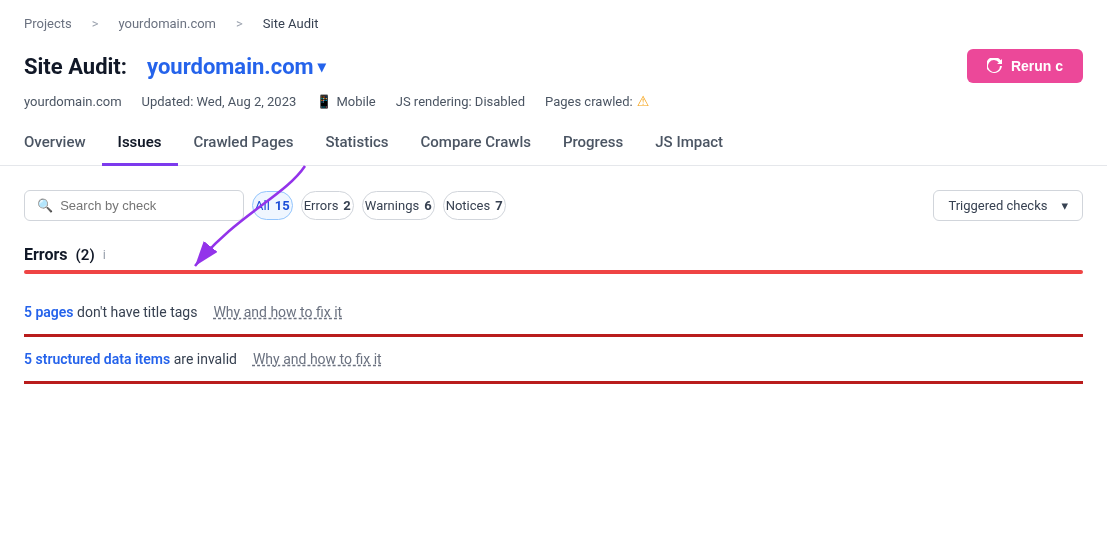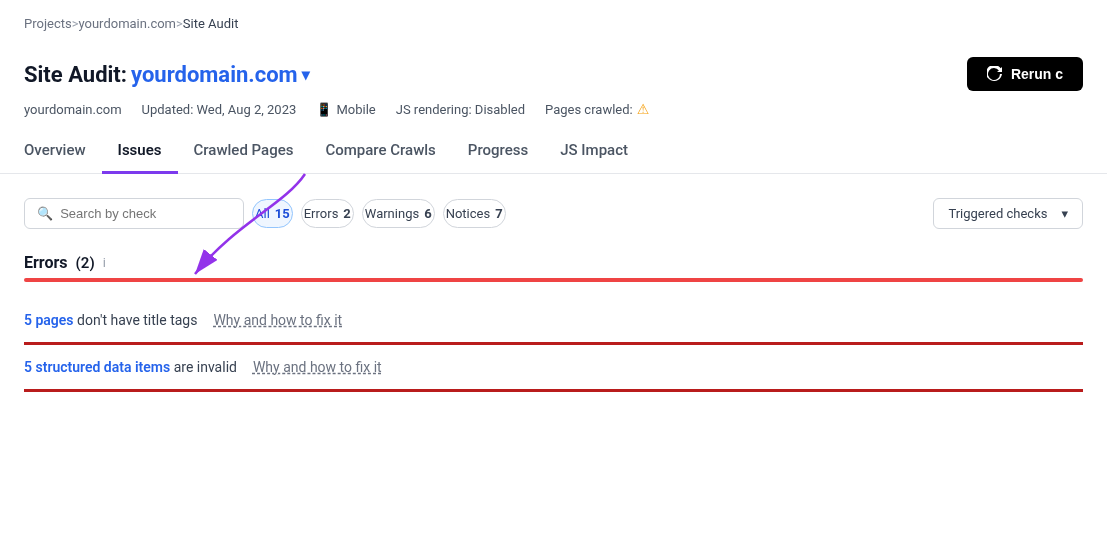--- a/index.html
+++ b/index.html
@@ -13,24 +13,24 @@
       overflow: hidden;
     }
 
     .top-header {
       padding: 16px 24px 0 24px;
     }
 
     .breadcrumb {
       display: flex;
       align-items: center;
-      gap: 0;
+      gap: 20px;
       color: #6b7280;
       font-size: 13px;
-      margin-bottom: 26px;
+      margin-bottom: 18px;
     }
 
     .breadcrumb-separator {
       color: #9ca3af;
     }
 
     .breadcrumb-link {
       color: #6b7280;
       cursor: pointer;
     }
@@ -42,21 +42,21 @@
     .page-title-row {
       display: flex;
       align-items: center;
       justify-content: space-between;
       margin-bottom: 10px;
     }
 
     .page-title {
       display: flex;
       align-items: center;
-      gap: 4px;
+      gap: 20px;
     }
 
     .page-title-text {
       font-size: 22px;
       font-weight: 700;
       color: #111827;
     }
 
     .domain-link {
       font-size: 22px;
@@ -67,21 +67,21 @@
       gap: 4px;
       cursor: pointer;
     }
 
     .chevron-down {
       font-size: 16px;
       color: #2563eb;
     }
 
     .rerun-button {
-      background: #000000;
+      background: #ec4899;
       color: #fff;
       border: none;
       border-radius: 6px;
       padding: 9px 20px;
       font-size: 14px;
       font-weight: 600;
       cursor: pointer;
       display: flex;
       align-items: center;
       gap: 8px;
@@ -322,20 +322,21 @@
       <span>Pages crawled:</span>
       <span class="warning-icon">⚠</span>
     </span>
   </div>
 </div>
 
 <nav class="nav-tabs">
   <div class="nav-tab">Overview</div>
   <div class="nav-tab active">Issues</div>
   <div class="nav-tab">Crawled Pages</div>
+  <div class="nav-tab">Statistics</div>
   <div class="nav-tab">Compare Crawls</div>
   <div class="nav-tab">Progress</div>
   <div class="nav-tab">JS Impact</div>
 </nav>
 
 <div class="content-area">
 
   <div style="position: absolute; top: -10px; left: 155px; pointer-events: none; z-index: 10;">
     <svg width="180" height="130" viewBox="0 0 180 130">
       <defs>

